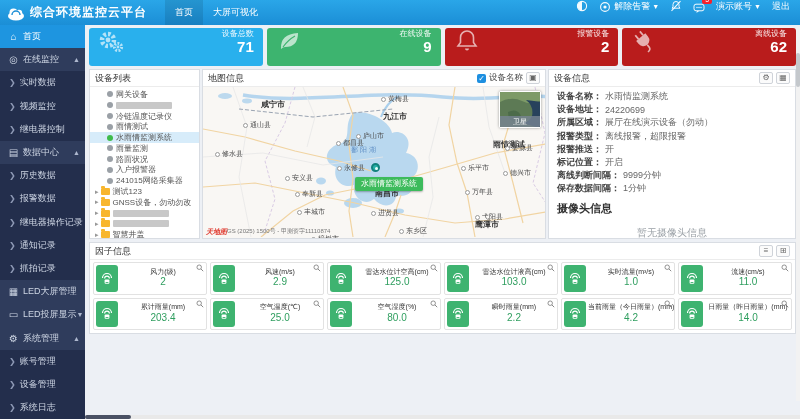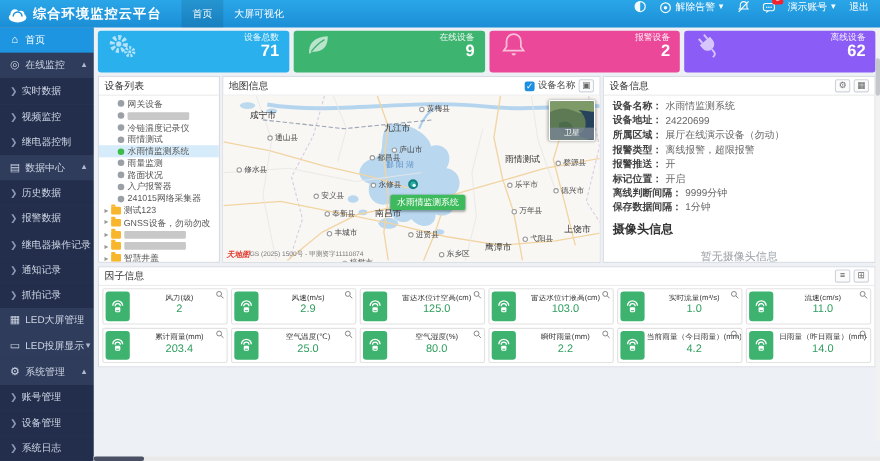--- a/index.html
+++ b/index.html
@@ -77,21 +77,21 @@
   
   .map-panel { flex:1; }
   .cb { width:9px; height:9px; background:#1d8fe0; border-radius:2px; color:#fff; font-size:8px;
     line-height:9px; text-align:center; margin-right:3px; cursor:pointer; }
   .cb-label { font-size:8.5px; color:#444; }
   .map-body { position:relative; flex:1; overflow:hidden; background:#f9f7f4; }
   .map-svg { position:absolute; left:0; top:0; }
   .mlabel { position:absolute; font-size:7px; color:#4a4a4a; white-space:nowrap; display:flex; align-items:center; }
   .mlabel::before { content:""; width:3px; height:3px; border:1px solid #9a9a9a; background:#fff;
     border-radius:50%; margin-right:2px; }
-  .mlabel.city { font-size:8px; font-weight:normal; color:#333; }
+  .mlabel.city { font-size:8px; font-weight:bold; color:#333;margin-left:34px; }
   .mlabel.city::before { display:none; }
   .lake-label { position:absolute; font-size:7px; color:#5f8fc5; letter-spacing:2px; }
   .marker { position:absolute; width:9px; height:9px; border-radius:50%; background:#2ab0a8;
     border:2px solid #13827c; }
   .marker::after { content:""; position:absolute; left:2px; top:2px; width:3px; height:3px;
     background:#eafffb; border-radius:50%; }
   .marker-label { position:absolute; background:#3dbb5c; color:#fff; font-size:8px; line-height:14px;
     padding:0 6px; border-radius:2px; box-shadow:0 1px 2px rgba(0,0,0,.3); white-space:nowrap; }
   .sat-thumb { position:absolute; top:4px; right:4px; width:42px; height:37px; border:1px solid #fff;
     border-radius:2px; box-shadow:0 0 3px rgba(0,0,0,.4); overflow:hidden; cursor:pointer;
@@ -267,31 +267,31 @@
     <div class="stat-card" style="background:#3db46f">
       <svg class="stat-icon" viewBox="0 0 26 26">
         <path d="M5 21 Q4 6 22 5 Q22 19 9 19 Q7 19 5 21 Z" fill="#fff"></path>
         <path d="M7 19 Q12 12 19 8" fill="none" stroke="#3db46f" stroke-width="1.2"></path>
       </svg>
       <div class="stat-text">
         <div class="stat-label">在线设备</div>
         <div class="stat-value">9</div>
       </div>
     </div>
-    <div class="stat-card" style="background:#ec4899">
+    <div class="stat-card" style="background:#b91c1c">
       <svg class="stat-icon" viewBox="0 0 26 26">
         <path d="M13 3 a6.5 6.5 0 0 1 6.5 6.5 v5 l2.5 3.5 h-18 l2.5 -3.5 v-5 A6.5 6.5 0 0 1 13 3 z" fill="none" stroke="#fff" stroke-width="1.6"></path>
         <path d="M11 20.5 a2 2 0 0 0 4 0" fill="#fff"></path>
       </svg>
       <div class="stat-text">
         <div class="stat-label">报警设备</div>
         <div class="stat-value">2</div>
       </div>
     </div>
-    <div class="stat-card" style="background:#8b5cf6">
+    <div class="stat-card" style="background:#b91c1c">
       <svg class="stat-icon" viewBox="0 0 26 26">
         <g transform="rotate(-40 13 13)">
           <line x1="10" y1="3" x2="10" y2="8" stroke="#fff" stroke-width="1.8"></line>
           <line x1="16" y1="3" x2="16" y2="8" stroke="#fff" stroke-width="1.8"></line>
           <path d="M7 8 h12 v4 a6 6 0 0 1 -12 0 z" fill="#fff"></path>
           <path d="M13 18 v3 q0 3 -4 3" fill="none" stroke="#fff" stroke-width="1.6"></path>
         </g>
       </svg>
       <div class="stat-text">
         <div class="stat-label">离线设备</div>

